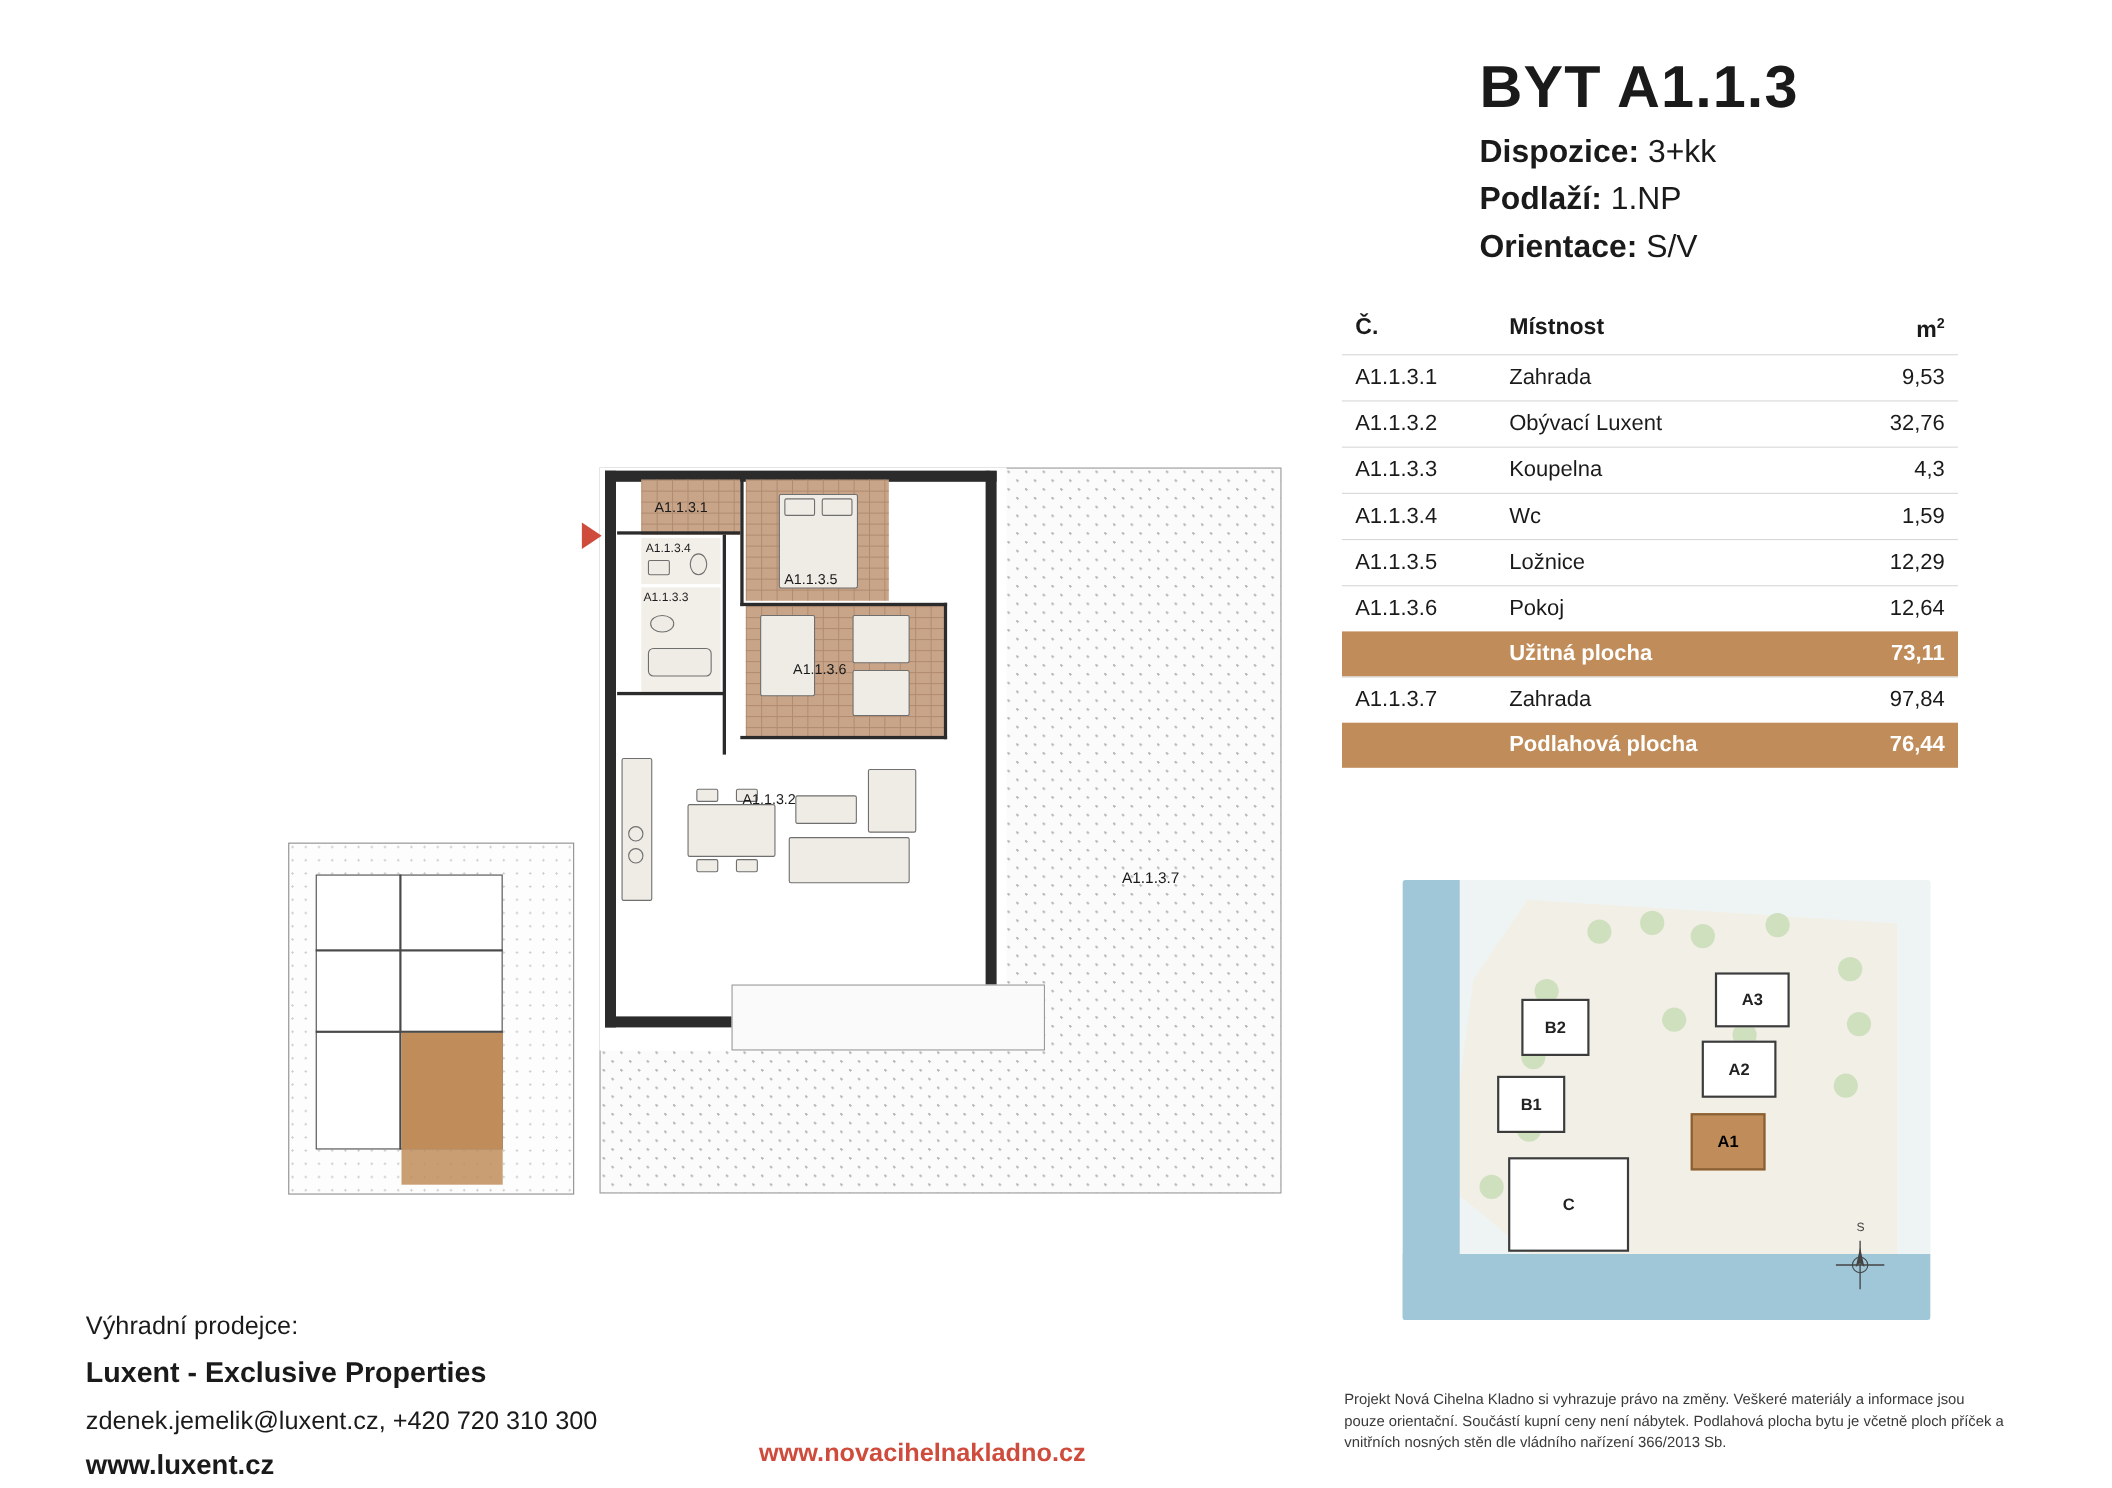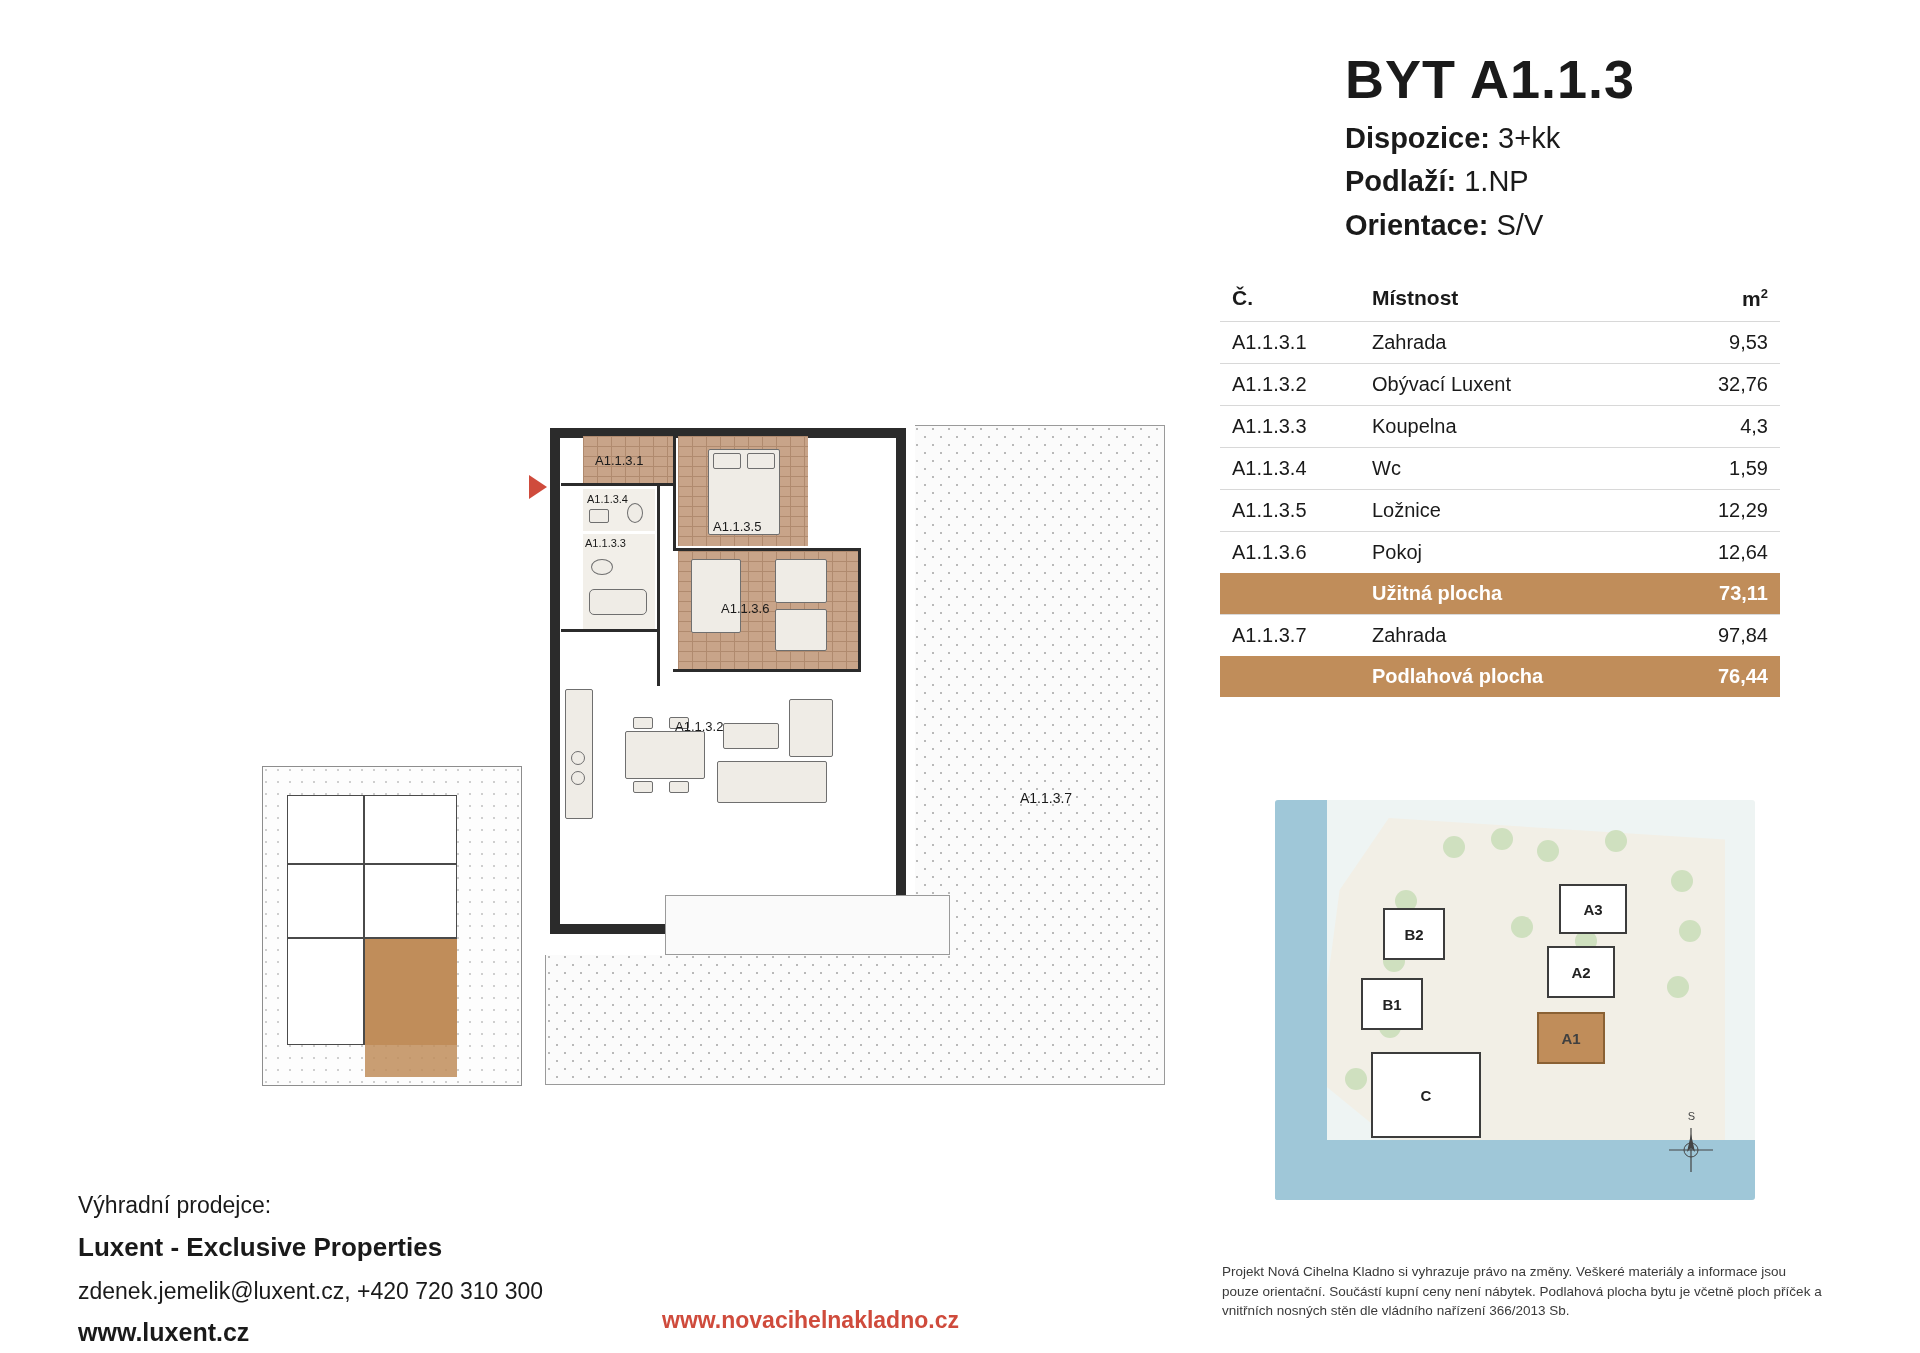--- a/index.html
+++ b/index.html
@@ -129,34 +129,34 @@
   .sitemap .landmass {
     position:absolute; left:40px; top:18px; width:410px; height:360px;
     background:#f2efe6;
     clip-path: polygon(18% 0%, 100% 6%, 100% 100%, 30% 100%, 0% 72%, 6% 20%);
   }
   .sitemap .bld {
     position:absolute; background:#ffffff; border:2px solid #3c3c3c;
     display:flex; align-items:center; justify-content:center;
     font-size:15px; font-weight:700; color:#222;
   }
-  .sitemap .bld.active { background:#c08d5a; border-color:#8a6134; color:#404040; }
+  .sitemap .bld.active { background:#c08d5a; border-color:#8a6134; color:#000000; }
   .sitemap .tree {
     position:absolute; width:22px; height:22px; border-radius:50%;
     background:#cfe0bf;
   }
   .sitemap .compass { position:absolute; right:40px; bottom:26px; width:48px; height:48px; }
 
   
   .footer-left { position:absolute; left:78px; top:1185px; font-size:23px; line-height:1.75; }
   .footer-left .f-title { font-size:23px; }
   .footer-left .f-company { font-weight:700; font-size:26px; }
   .footer-left .f-web { font-weight:700; font-size:25px; }
   .footer-url {
-    position:absolute; left:662px; top:1307px; font-size:23px; font-weight:700; color:#cf4b3c;
+    position:absolute; left:690px; top:1307px; font-size:23px; font-weight:700; color:#cf4b3c;
   }
   .disclaimer {
     position:absolute; left:1222px; top:1262px; width:600px;
     font-size:13.5px; line-height:1.45; color:#3a3a3a;
   }
 </style>
 </head>
 <body>
 
 <div class="page">

